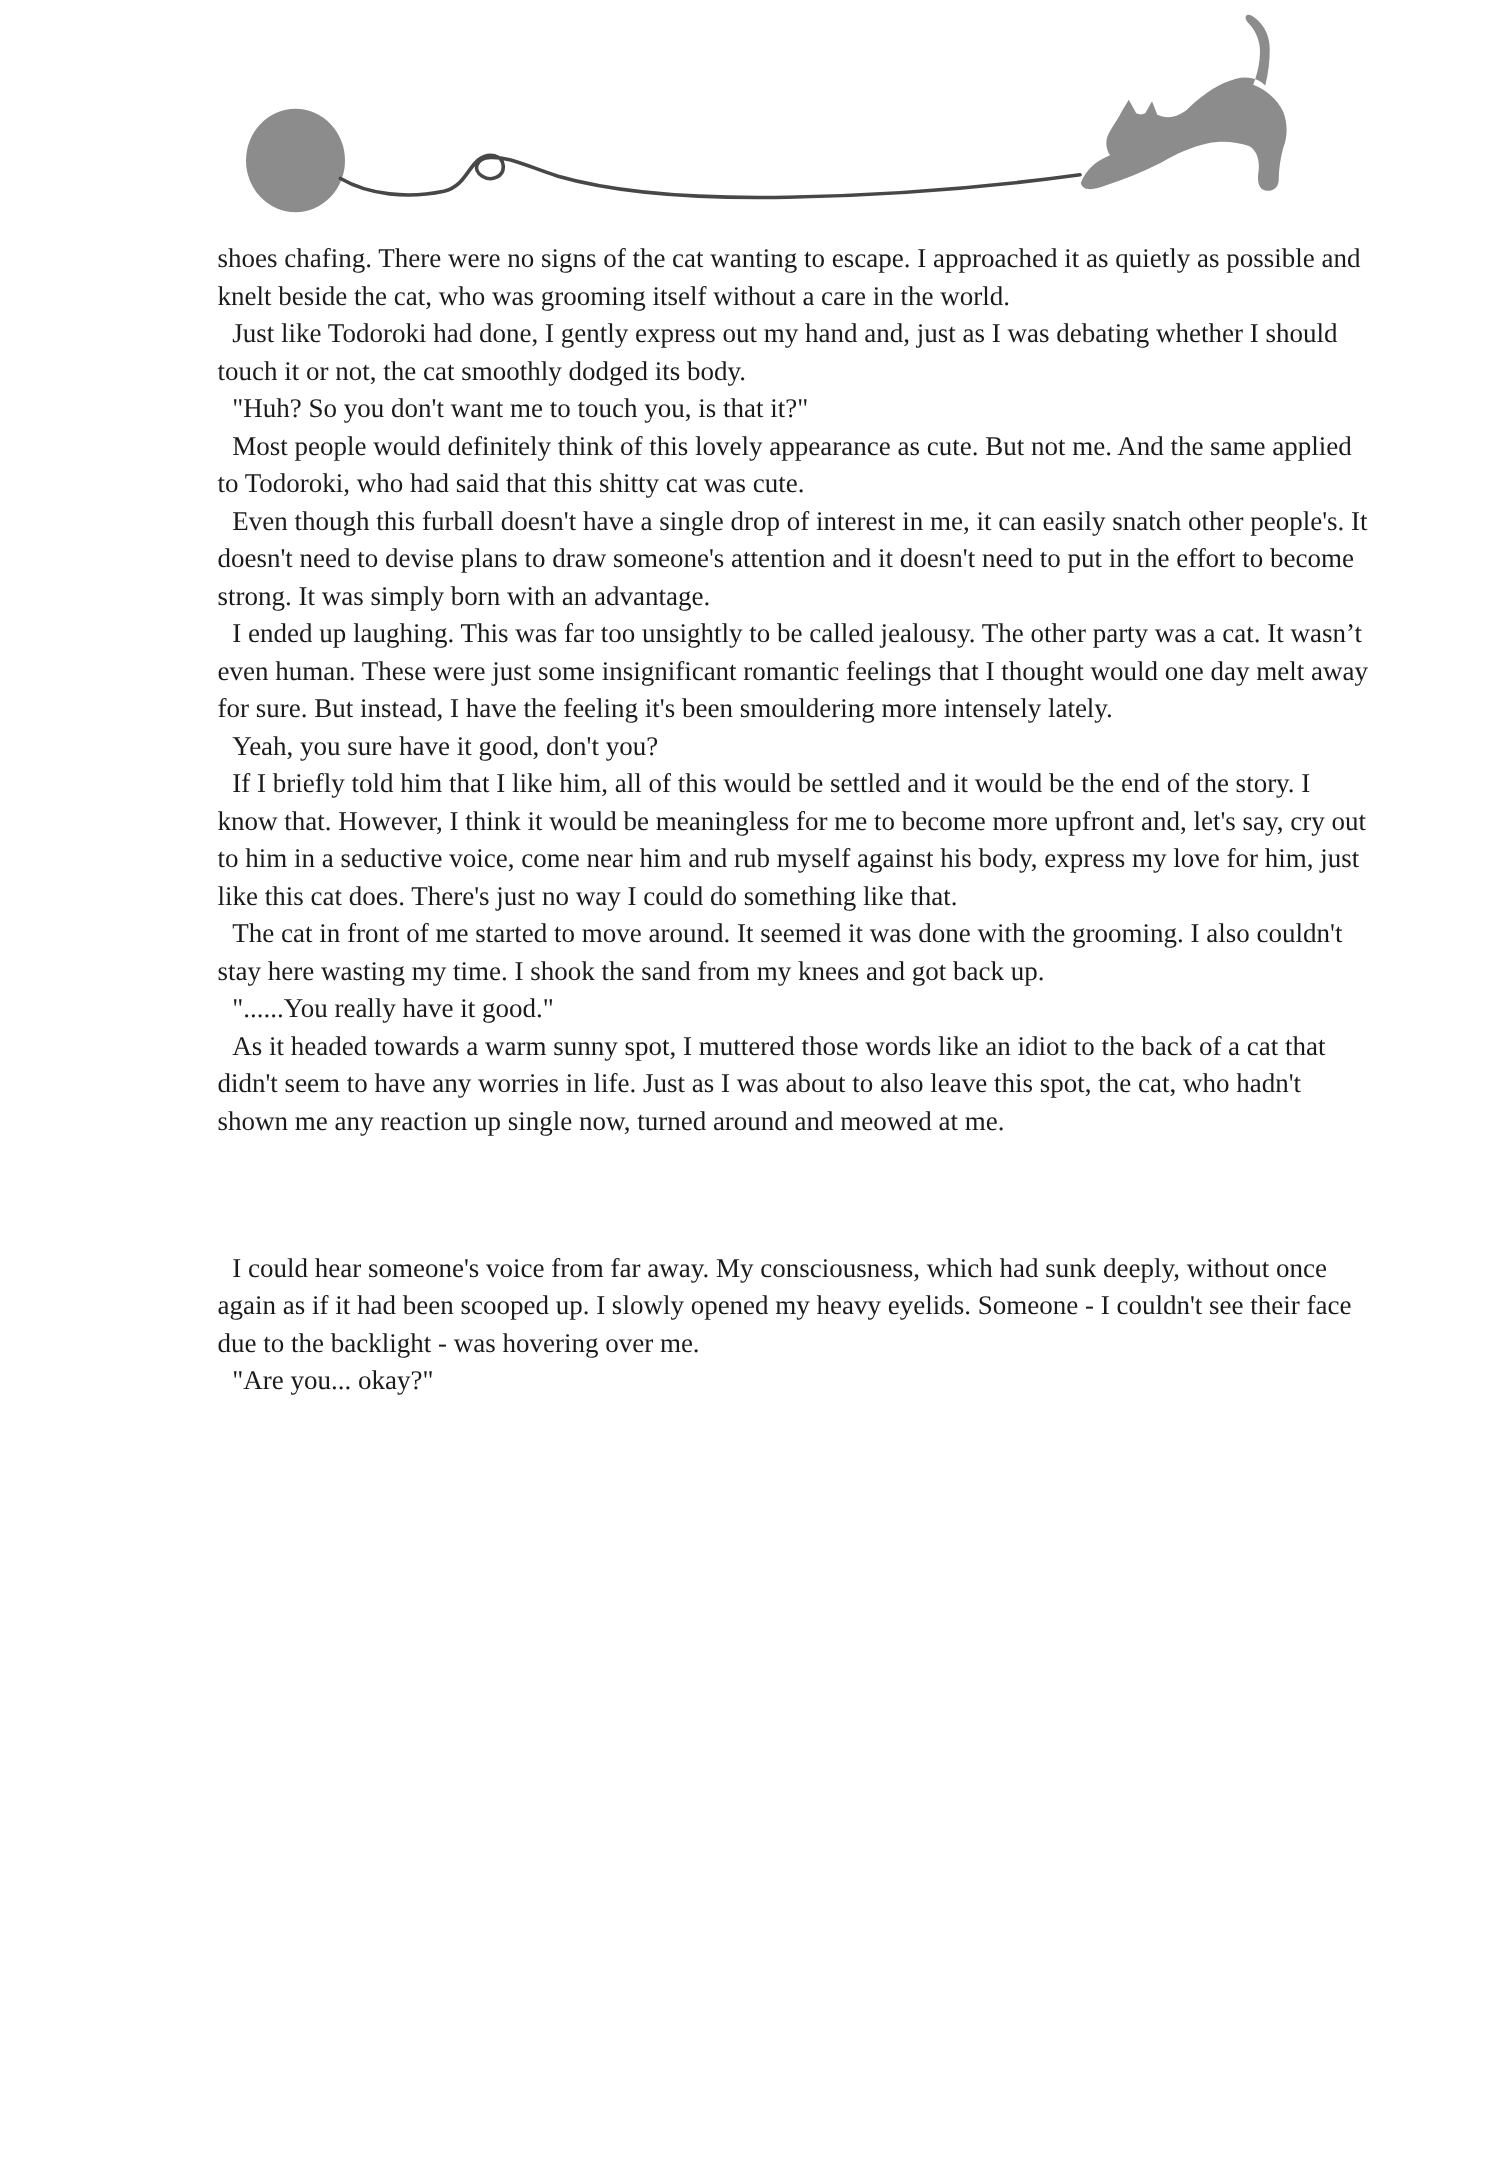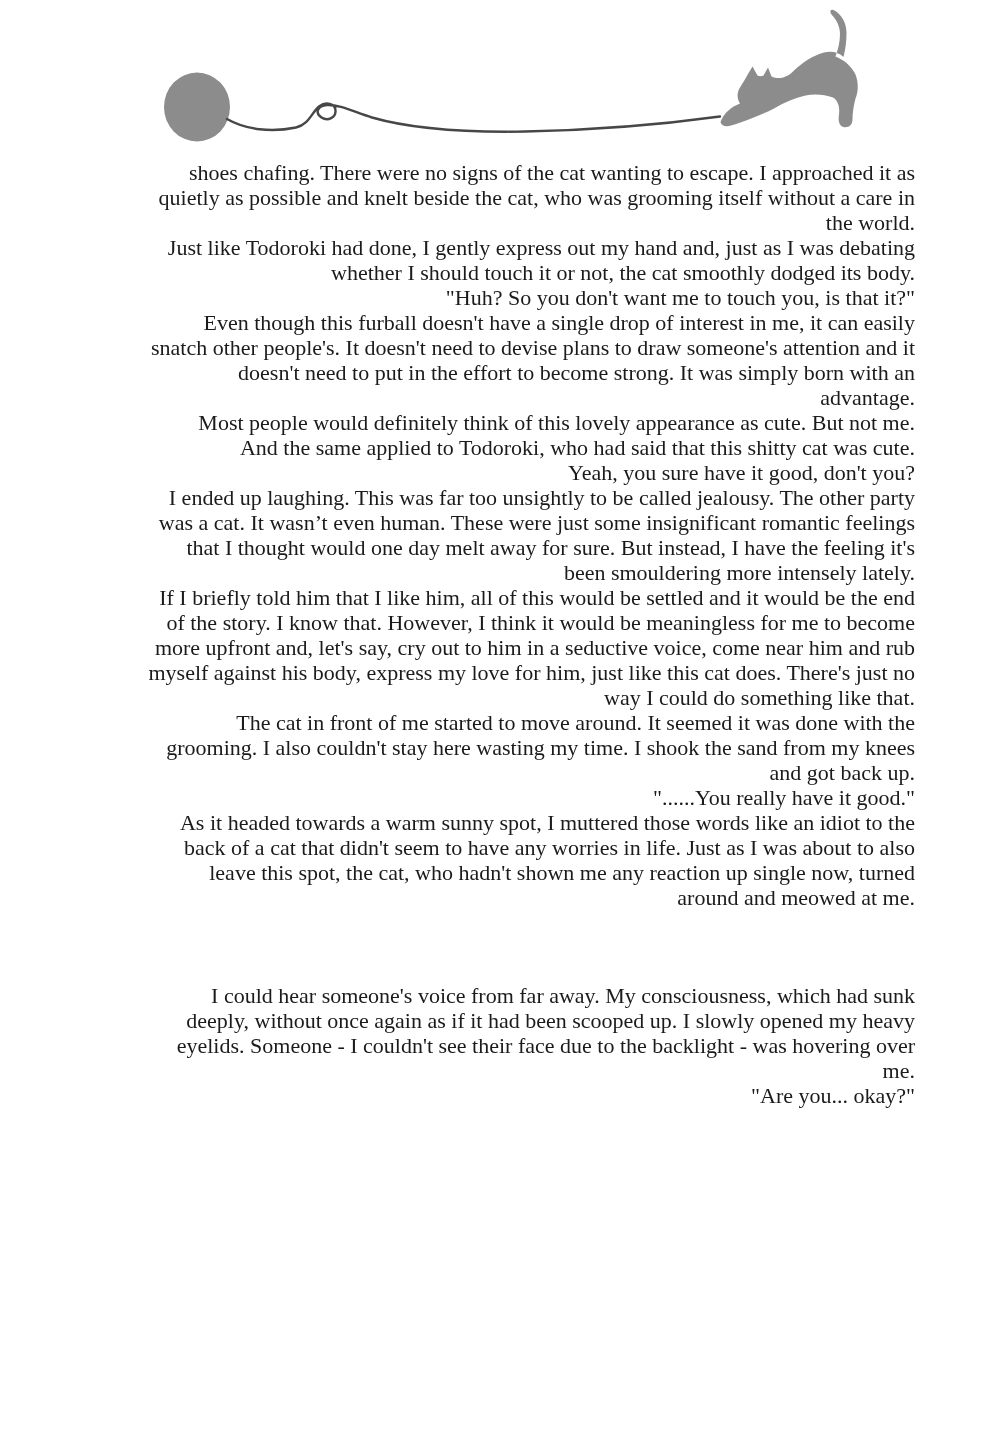--- a/index.html
+++ b/index.html
@@ -27,23 +27,23 @@
     display: block;
     width: 1000px;
     height: 158px;
   }
   .text-block {
     position: absolute;
     top: 160px;
     left: 145px;
     width: 770px;
     color: #1b1b1b;
-    font-size: 22px;
+    font-size: 18px;
     line-height: 25px;
-    text-align: right;
+    text-align: left;
   }
   .text-block p {
     margin: 0;
     padding: 0;
     text-indent: 0.55em;
   }
   .text-block p.continuation {
     text-indent: 0;
   }
   .scene-break {
@@ -95,24 +95,24 @@
                C 794.5,98 784,102.5 774,108.5
                C 762,114.5 749.5,119.5 737.5,123.5
                C 730.5,126 722.5,128.5 720.5,122 Z" fill="#8c8c8c"></path>
     </svg>
   </div>
 
   <div class="text-block">
     <p class="continuation">shoes chafing. There were no signs of the cat wanting to escape. I approached it as quietly as possible and knelt beside the cat, who was grooming itself without a care in the world.</p>
     <p>Just like Todoroki had done, I gently express out my hand and, just as I was debating whether I should touch it or not, the cat smoothly dodged its body.</p>
     <p>"Huh? So you don't want me to touch you, is that it?"</p>
+    <p>Most people would definitely think of this lovely appearance as cute. But not me. And the same applied to Todoroki, who had said that this shitty cat was cute.</p>
     <p>Even though this furball doesn't have a single drop of interest in me, it can easily snatch other people's. It doesn't need to devise plans to draw someone's attention and it doesn't need to put in the effort to become strong. It was simply born with an advantage.</p>
-    <p>Most people would definitely think of this lovely appearance as cute. But not me. And the same applied to Todoroki, who had said that this shitty cat was cute.</p>
+    <p>I ended up laughing. This was far too unsightly to be called jealousy. The other party was a cat. It wasn’t even human. These were just some insignificant romantic feelings that I thought would one day melt away for sure. But instead, I have the feeling it's been smouldering more intensely lately.</p>
     <p>Yeah, you sure have it good, don't you?</p>
-    <p>I ended up laughing. This was far too unsightly to be called jealousy. The other party was a cat. It wasn’t even human. These were just some insignificant romantic feelings that I thought would one day melt away for sure. But instead, I have the feeling it's been smouldering more intensely lately.</p>
     <p>If I briefly told him that I like him, all of this would be settled and it would be the end of the story. I know that. However, I think it would be meaningless for me to become more upfront and, let's say, cry out to him in a seductive voice, come near him and rub myself against his body, express my love for him, just like this cat does. There's just no way I could do something like that.</p>
     <p>The cat in front of me started to move around. It seemed it was done with the grooming. I also couldn't stay here wasting my time. I shook the sand from my knees and got back up.</p>
     <p>"......You really have it good."</p>
     <p>As it headed towards a warm sunny spot, I muttered those words like an idiot to the back of a cat that didn't seem to have any worries in life. Just as I was about to also leave this spot, the cat, who hadn't shown me any reaction up single now, turned around and meowed at me.</p>
     <div class="scene-break"></div>
     <p>I could hear someone's voice from far away. My consciousness, which had sunk deeply, without once again as if it had been scooped up. I slowly opened my heavy eyelids. Someone - I couldn't see their face due to the backlight - was hovering over me.</p>
     <p>"Are you... okay?"</p>
   </div>
 
 </div>

